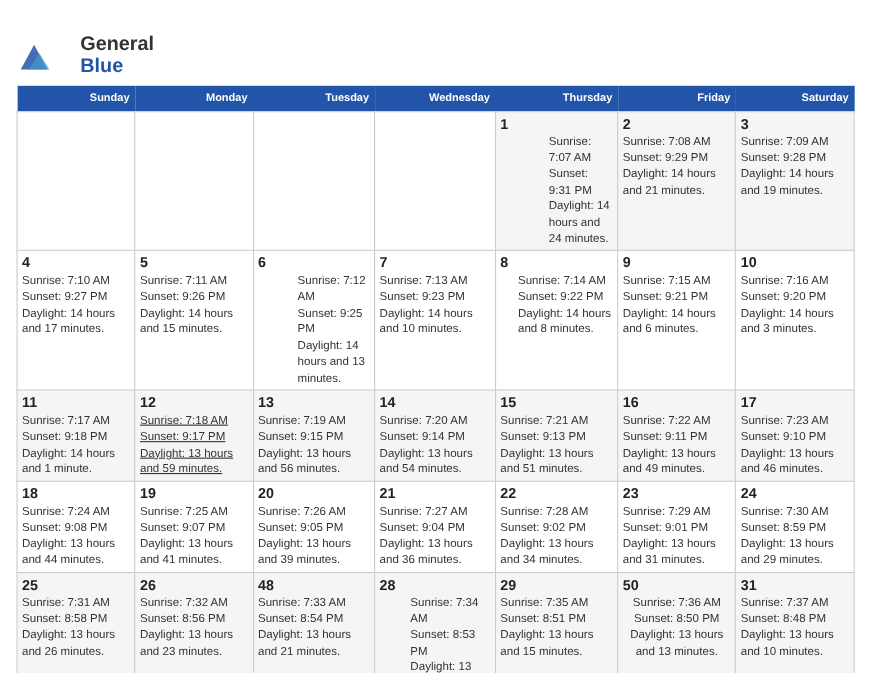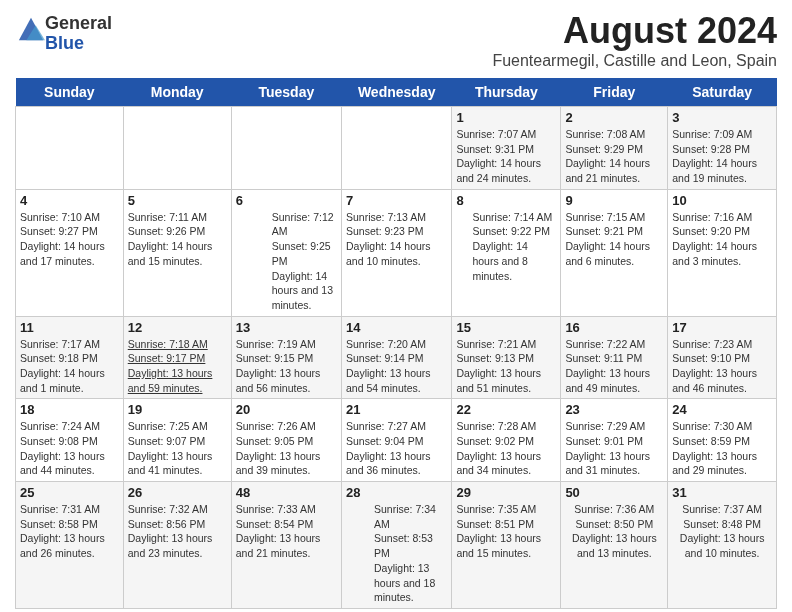--- a/index.html
+++ b/index.html
@@ -11,22 +11,23 @@
       padding: 10px 15px;
     }
     .header-area {
       display: flex;
       justify-content: space-between;
       align-items: flex-start;
       margin-bottom: 8px;
     }
     .logo {
       display: flex;
-      align-items: flex-start;
-      margin-top: 4px;
+      align-items: flex-end;
+      margin-top: 20px;
+      gap: 28px;
     }
     .logo-text {
       font-size: 18px;
       font-weight: bold;
       line-height: 1.1;
     }
     .logo-general { color: #333; }
     .logo-blue { color: #2255aa; }
     .logo-icon {
       width: 28px;
@@ -46,23 +47,23 @@
       color: #444;
     }
     .calendar-table {
       width: 100%;
       border-collapse: collapse;
       font-size: 11px;
     }
     .calendar-table thead th {
       background-color: #2255aa;
       color: #fff;
-      text-align: center;
+      text-align: right;
       padding: 6px 5px;
-      font-size: 14px;
+      font-size: 10px;
       font-weight: bold;
     }
     .calendar-table tbody td {
       border: 1px solid #ccc;
       vertical-align: top;
       padding: 3px 4px;
       width: 113px;
       min-height: 80px;
       background: #fff;
     }
@@ -115,24 +116,20 @@
         <polygon points="10,28 20,12 30,28" fill="#4499cc" opacity="0.7"></polygon>
       </svg>
     </div>
     <div>
       <div class="logo-text">
         <span class="logo-general">General</span><br>
         <span class="logo-blue">Blue</span>
       </div>
     </div>
   </div>
-  <div class="title-area">
-    <div class="main-title">August 2024</div>
-    <div class="subtitle">Fuentearmegil, Castille and Leon, Spain</div>
-  </div>
 </div>
 
 <table class="calendar-table">
   <thead>
     <tr id="header-row">
         <th>Sunday</th>
         <th>Monday</th>
         <th>Tuesday</th>
         <th>Wednesday</th>
         <th>Thursday</th>
@@ -141,21 +138,21 @@
       </tr>
   </thead>
   <tbody id="calendar-body">
       <tr>
         <td class="empty-cell"></td>
         <td class="empty-cell"></td>
         <td class="empty-cell"></td>
         <td class="empty-cell"></td>
         <td>
           <span class="day-number">1</span>
-          <div class="day-info" style="white-space: pre-line;">Sunrise: 7:07 AM
+          <div class="day-info" style="white-space: pre-line; margin-left: 44px;">Sunrise: 7:07 AM
 Sunset: 9:31 PM
 Daylight: 14 hours and 24 minutes.</div>
         </td>
         <td>
           <span class="day-number">2</span>
           <div class="day-info" style="white-space: pre-line;">Sunrise: 7:08 AM
 Sunset: 9:29 PM
 Daylight: 14 hours and 21 minutes.</div>
         </td>
         <td>
@@ -329,21 +326,21 @@
 Daylight: 13 hours and 15 minutes.</div>
         </td>
         <td>
           <span class="day-number">50</span>
           <div class="day-info" style="white-space: pre-line; text-align: center;">Sunrise: 7:36 AM
 Sunset: 8:50 PM
 Daylight: 13 hours and 13 minutes.</div>
         </td>
         <td>
           <span class="day-number">31</span>
-          <div class="day-info" style="white-space: pre-line; text-align: center;">Sunrise: 7:37 AM
+          <div class="day-info" style="white-space: pre-line;">Sunrise: 7:37 AM
 Sunset: 8:48 PM
 Daylight: 13 hours and 10 minutes.</div>
         </td>
       </tr>
     </tbody>
 </table>
 
 <div class="footer-note">
   <span class="daylight-bar"></span>
   <span>Daylight hours</span>

